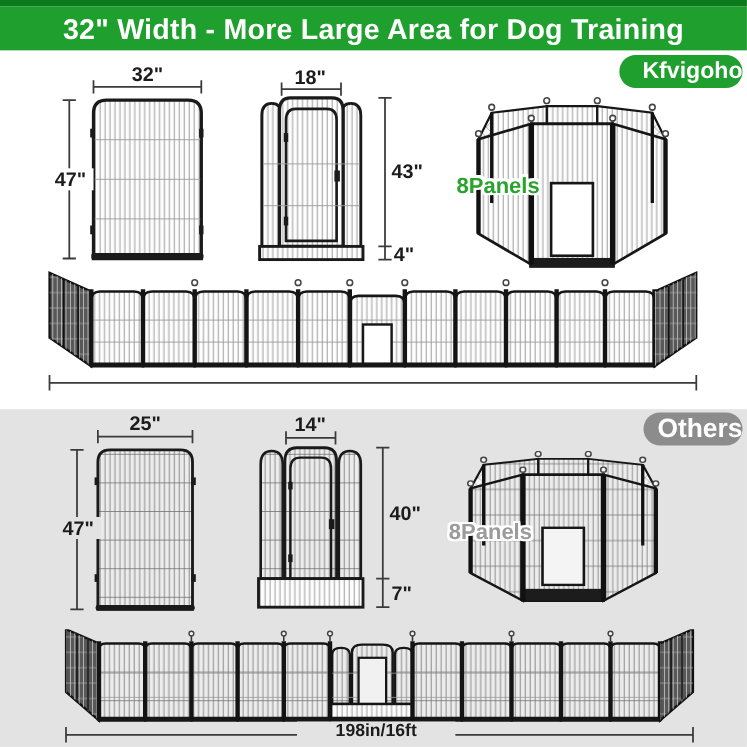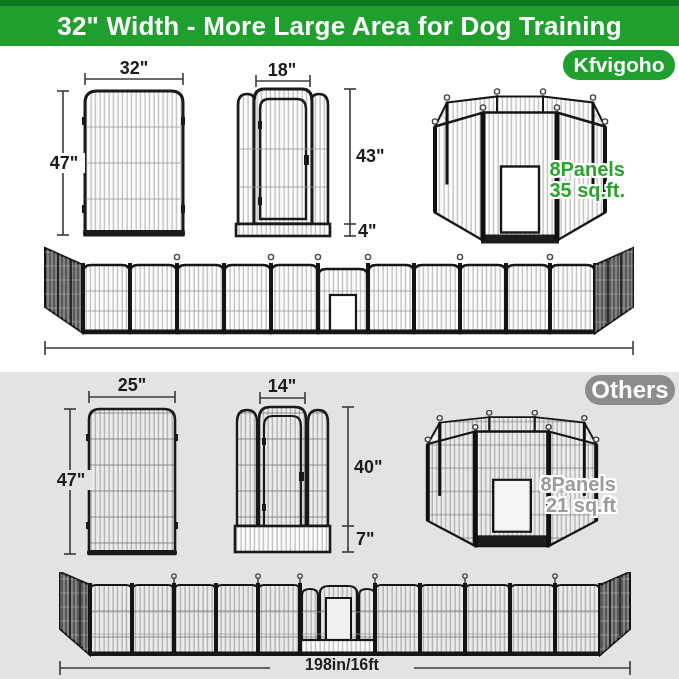--- a/index.html
+++ b/index.html
@@ -13,37 +13,37 @@
   .banner{
     position:absolute;left:0;top:6px;width:679px;height:40px;background:#1f9f2e;
     display:flex;align-items:center;justify-content:center;
   }
   .banner-title{color:#fff;font-weight:bold;font-size:26px;letter-spacing:.2px;white-space:nowrap;}
   
   .section{position:absolute;left:0;width:679px;}
   .section-brand{top:46px;height:326px;background:#ffffff;}
   .section-others{top:372px;height:307px;background:#e3e3e3;}
   .badge{
-    position:absolute;display:flex;align-items:center;justify-content:center;
+    position:absolute;display:flex;align-items:center;justify-content:flex-end;
     color:#fff;font-weight:bold;border-radius:18px;
   }
   .badge-brand{left:563px;top:4px;width:112px;height:30px;background:#1f9f2e;font-size:21px;}
   .badge-others{left:585px;top:3px;width:90px;height:30px;background:#8c8c8c;font-size:24px;}
   
   .diagram{position:absolute;}
   .diagram svg{position:absolute;left:0;top:0;}
   .dim{
     position:absolute;font-weight:bold;color:#1c1c1c;font-size:18px;
     text-align:center;line-height:1;white-space:nowrap;
   }
   .bg-white{background:#ffffff;padding:1px 2px;}
   .bg-gray{background:#e3e3e3;padding:1px 2px;}
   .fence-dim{font-size:16px;}
   .pen-text{
-    position:absolute;left:0;right:0;text-align:right;font-weight:800;line-height:1;
+    position:absolute;left:0;right:0;text-align:left;font-weight:800;line-height:1;
     text-shadow:-2px -2px 0 #fff,2px -2px 0 #fff,-2px 2px 0 #fff,2px 2px 0 #fff,
                  0 -2px 0 #fff,0 2px 0 #fff,-2px 0 0 #fff,2px 0 0 #fff;
   }
   .pen-text .line1{font-size:20px;display:block;}
   .pen-text .line2{font-size:20px;display:block;margin-top:1px;}
   .pen-green{color:#2aa32d;}
   .pen-gray{color:#9b9b9b;}
 </style>
 </head>
 <body>
@@ -166,21 +166,20 @@
           <circle cx="82" cy="3" r="2.6"></circle>
             <circle cx="128" cy="3" r="2.6"></circle>
           <circle cx="178" cy="9" r="2.6"></circle>
             <circle cx="190" cy="33" r="2.6"></circle>
           <circle cx="68" cy="19" r="2.6"></circle>
             <circle cx="142" cy="19" r="2.6"></circle>
         </g>
       </svg>
       <div class="pen-text pen-green" style="top:72px;">
         <span class="line1">8Panels</span>
-        <span class="line2">35 sq.ft.</span>
       </div>
     </div>
 
     <div class="diagram" style="left:30px;top:199px;width:625px;height:115px;">
       <svg width="625" height="115" viewBox="0 0 625 115">
 
         <polygon points="15,3 53,20 53,88 15,62" fill="#585858" stroke="#111" stroke-width="2"></polygon>
         <polygon points="15,3 53,20 53,88 15,62" fill="url(#meshW)"></polygon>
         <line x1="28" y1="9" x2="28" y2="71" stroke="#111" stroke-width="1.5"></line>
         <line x1="41" y1="15" x2="41" y2="80" stroke="#111" stroke-width="1.5"></line>
@@ -316,21 +315,20 @@
           <circle cx="82" cy="3" r="2.6"></circle>
             <circle cx="128" cy="3" r="2.6"></circle>
           <circle cx="178" cy="9" r="2.6"></circle>
             <circle cx="190" cy="33" r="2.6"></circle>
           <circle cx="68" cy="19" r="2.6"></circle>
             <circle cx="142" cy="19" r="2.6"></circle>
         </g>
       </svg>
       <div class="pen-text pen-gray" style="top:64px;">
         <span class="line1">8Panels</span>
-        <span class="line2">21 sq.ft</span>
       </div>
     </div>
 
     <div class="diagram" style="left:30px;top:200px;width:625px;height:107px;">
       <svg width="625" height="107" viewBox="0 0 625 107">
 
         <polygon points="30,0 60,13 60,83 30,57" fill="#585858" stroke="#111" stroke-width="2"></polygon>
         <polygon points="30,0 60,13 60,83 30,57" fill="url(#meshW)"></polygon>
         <line x1="40" y1="5" x2="40" y2="64" stroke="#111" stroke-width="1.4"></line>
         <line x1="50" y1="9" x2="50" y2="74" stroke="#111" stroke-width="1.4"></line>

